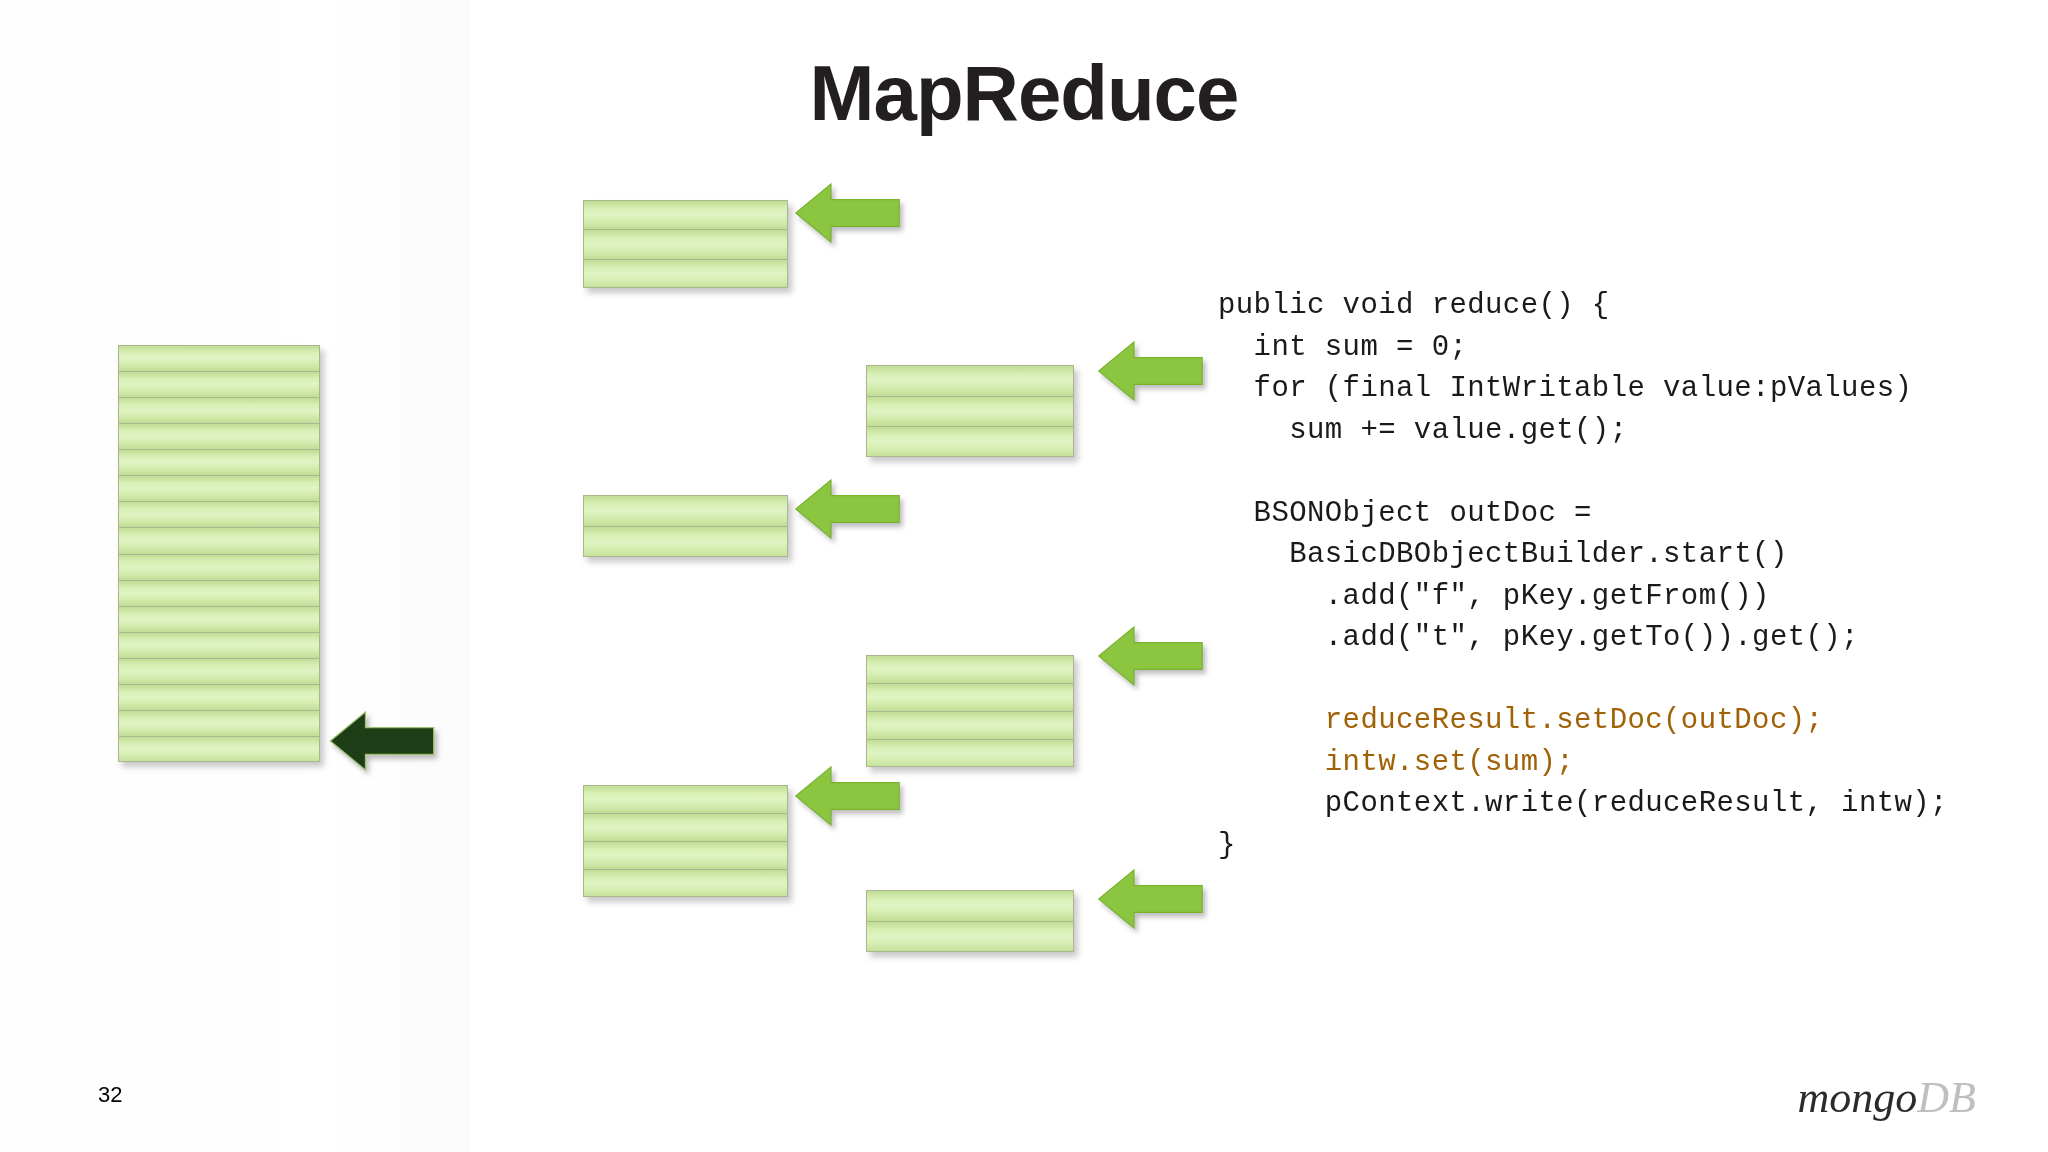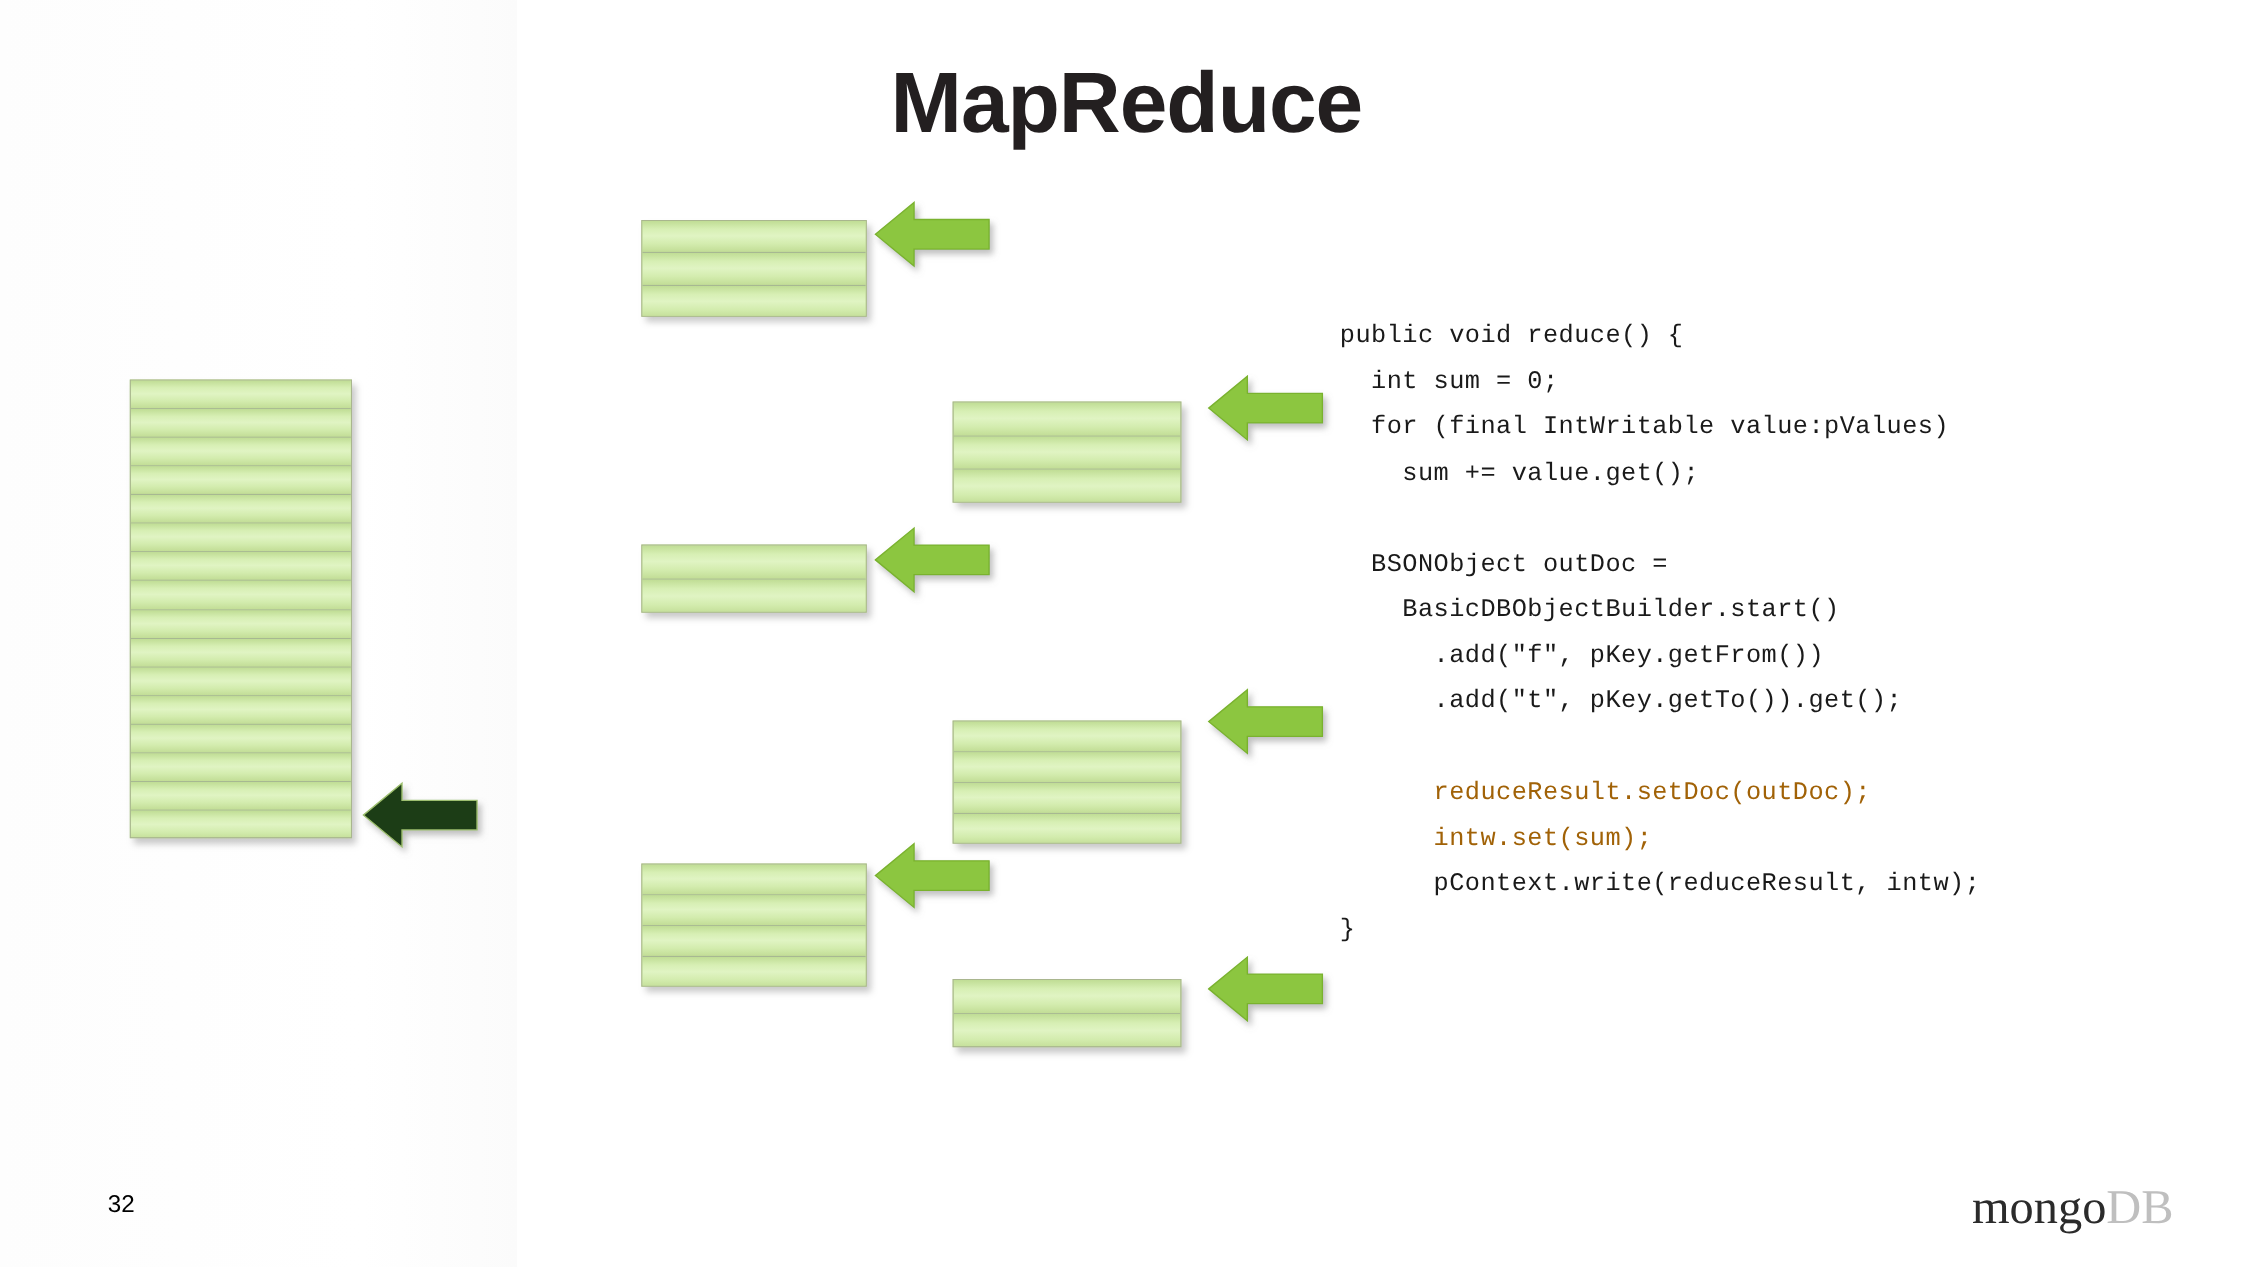--- a/index.html
+++ b/index.html
@@ -65,21 +65,21 @@
     display: block;
   }
   .arrow svg { display: block; overflow: visible; }
 
   
   #code-block {
     position: absolute;
     left: 1218px;
     top: 285px;
     font-family: "Liberation Mono", "DejaVu Sans Mono", monospace;
-    font-size: 23px;
+    font-size: 29px;
     line-height: 41.5px;
     color: #1a1a1a;
     white-space: pre;
     letter-spacing: 0.4px;
   }
   #code-block .line { display: block; min-height: 41.5px; }
   #code-block .line.hl { color: #a16207; }
 
   
   #page-number {
@@ -91,20 +91,21 @@
     color: #000000;
   }
   #mongodb-logo {
     position: absolute;
     right: 72px;
     top: 1072px;
     font-family: "Liberation Serif", serif;
     font-size: 44px;
     letter-spacing: 0px;
     white-space: nowrap;
+    font-style: italic;
   }
   #mongodb-logo .mongo { color: #2b2b2b; }
   #mongodb-logo .db { color: #bfbfbf; }
 </style>
 </head>
 <body>
 
 <div id="slide">
 
   <div id="bg-seam"></div>

